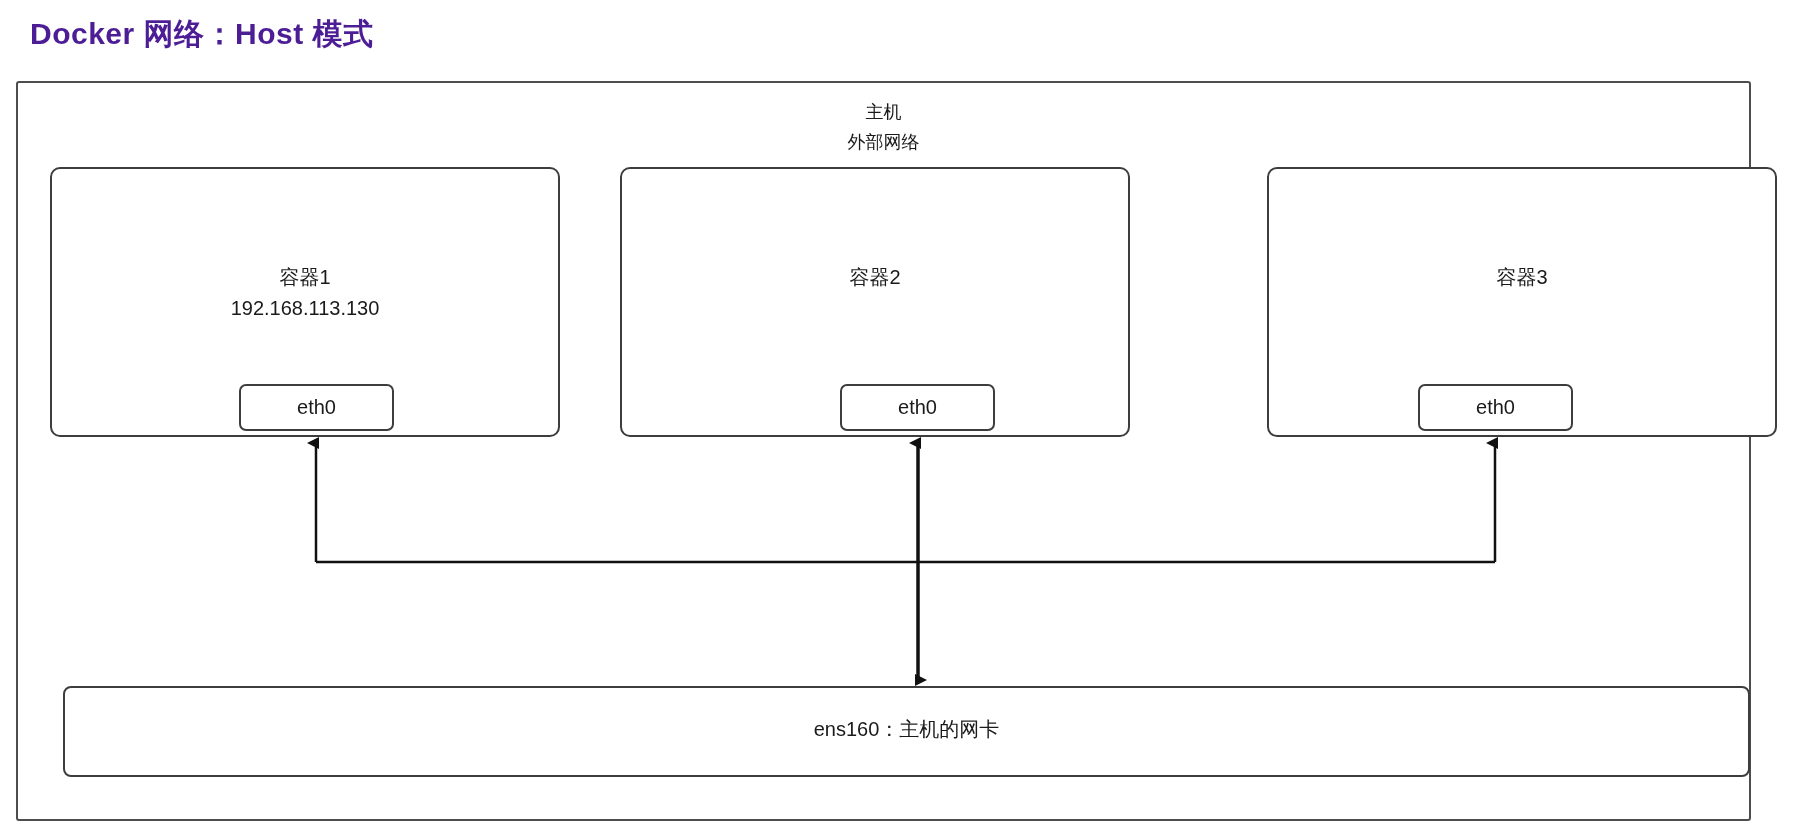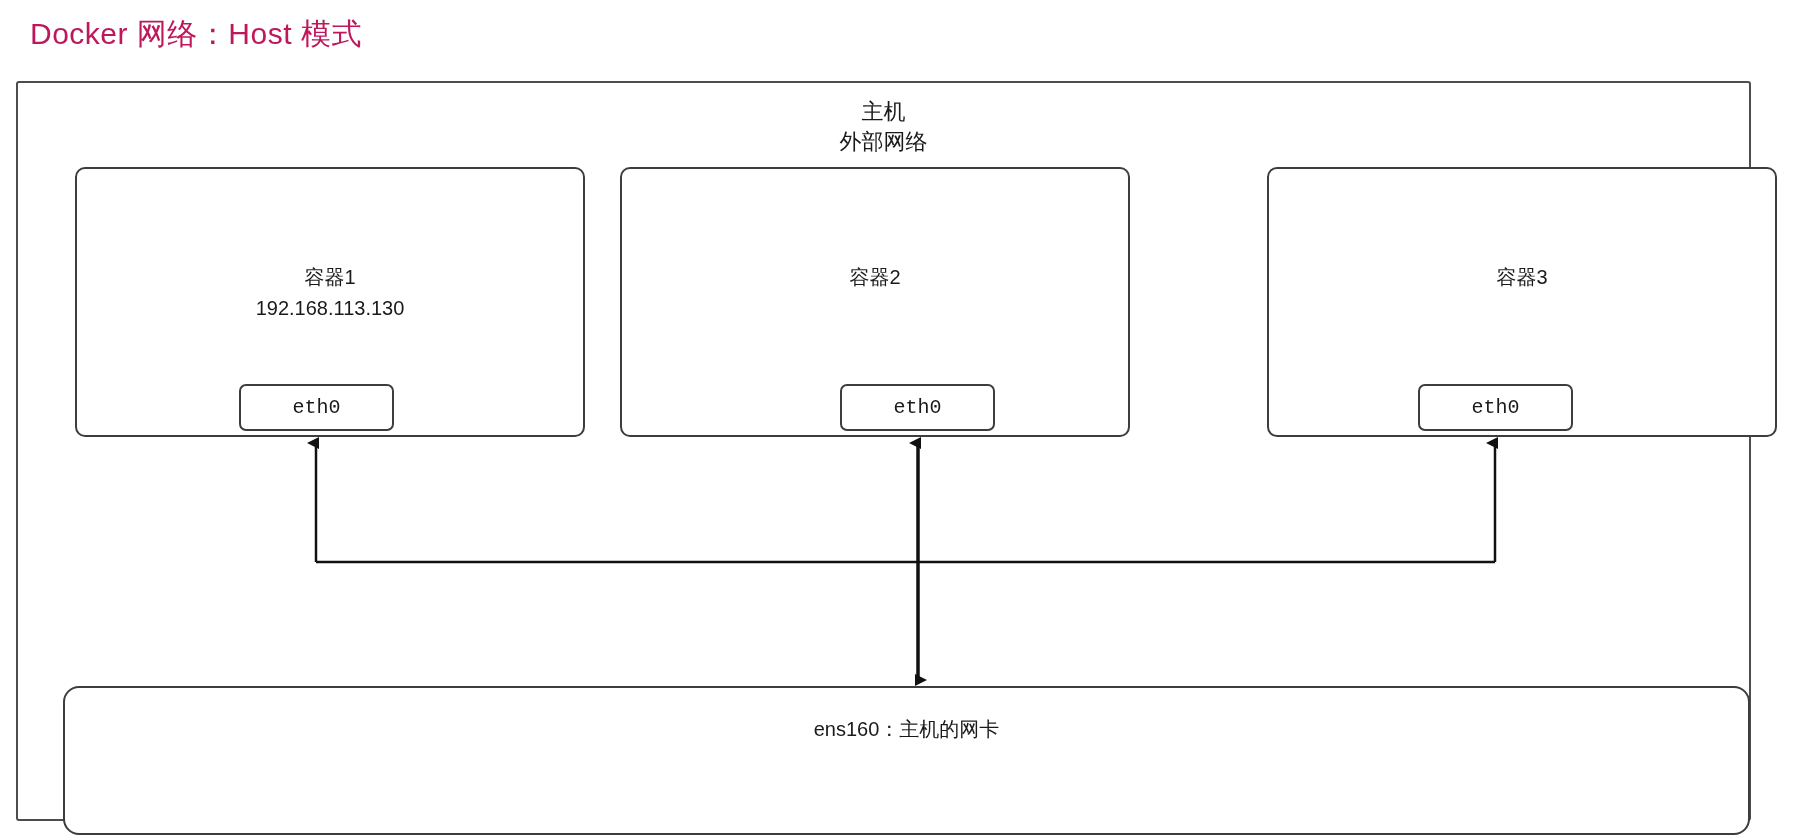--- a/index.html
+++ b/index.html
@@ -14,23 +14,23 @@
     color: #1a1a1a;
     position: relative;
     overflow: hidden;
   }
 
   .page-title {
     position: absolute;
     left: 30px;
     top: 14px;
     font-size: 30px;
-    font-weight: normal;
+    font-weight: bold;
     letter-spacing: 0.5px;
-    color: #be185d;
+    color: #4c1d95;
     white-space: nowrap;
   }
 
   
   .host-box {
     position: absolute;
     left: 16px;
     top: 81px;
     width: 1735px;
     height: 740px;
@@ -39,38 +39,38 @@
     box-sizing: border-box;
     background: #ffffff;
   }
 
   .host-caption {
     position: absolute;
     left: 0;
     right: 0;
     top: 14px;
     text-align: center;
-    font-size: 22px;
+    font-size: 18px;
     line-height: 30px;
     color: #1a1a1a;
   }
   .host-caption div { white-space: nowrap; }
 
   
   .container-box {
     position: absolute;
     top: 167px;
     width: 510px;
     height: 270px;
     border: 2px solid #3d3d3d;
     border-radius: 10px;
     box-sizing: border-box;
     background: #ffffff;
   }
-  #container-0 { left: 75px; }
+  #container-0 { left: 50px; }
   #container-1 { left: 620px; }
   #container-2 { left: 1239px; margin-left: 28px; }
 
   .container-label {
     position: absolute;
     left: 0;
     right: 0;
     top: 93px;
     text-align: center;
     font-size: 20px;
@@ -87,35 +87,34 @@
     height: 47px;
     border: 2px solid #3d3d3d;
     border-radius: 7px;
     box-sizing: border-box;
     background: #ffffff;
     display: flex;
     align-items: center;
     justify-content: center;
     font-size: 20px;
     color: #1a1a1a;
-    font-family: Liberation Mono, monospace;
   }
   #eth-0 { left: 239px; }
   #eth-1 { left: 840px; }
   #eth-2 { left: 1418px; }
 
   
   .nic-box {
     position: absolute;
     left: 63px;
     top: 686px;
     width: 1687px;
-    height: 149px;
+    height: 91px;
     border: 2px solid #3d3d3d;
-    border-radius: 16px;
+    border-radius: 8px;
     box-sizing: border-box;
     background: #ffffff;
   }
   .nic-label {
     position: absolute;
     left: 0;
     right: 0;
     top: 26px;
     text-align: center;
     font-size: 20px;

